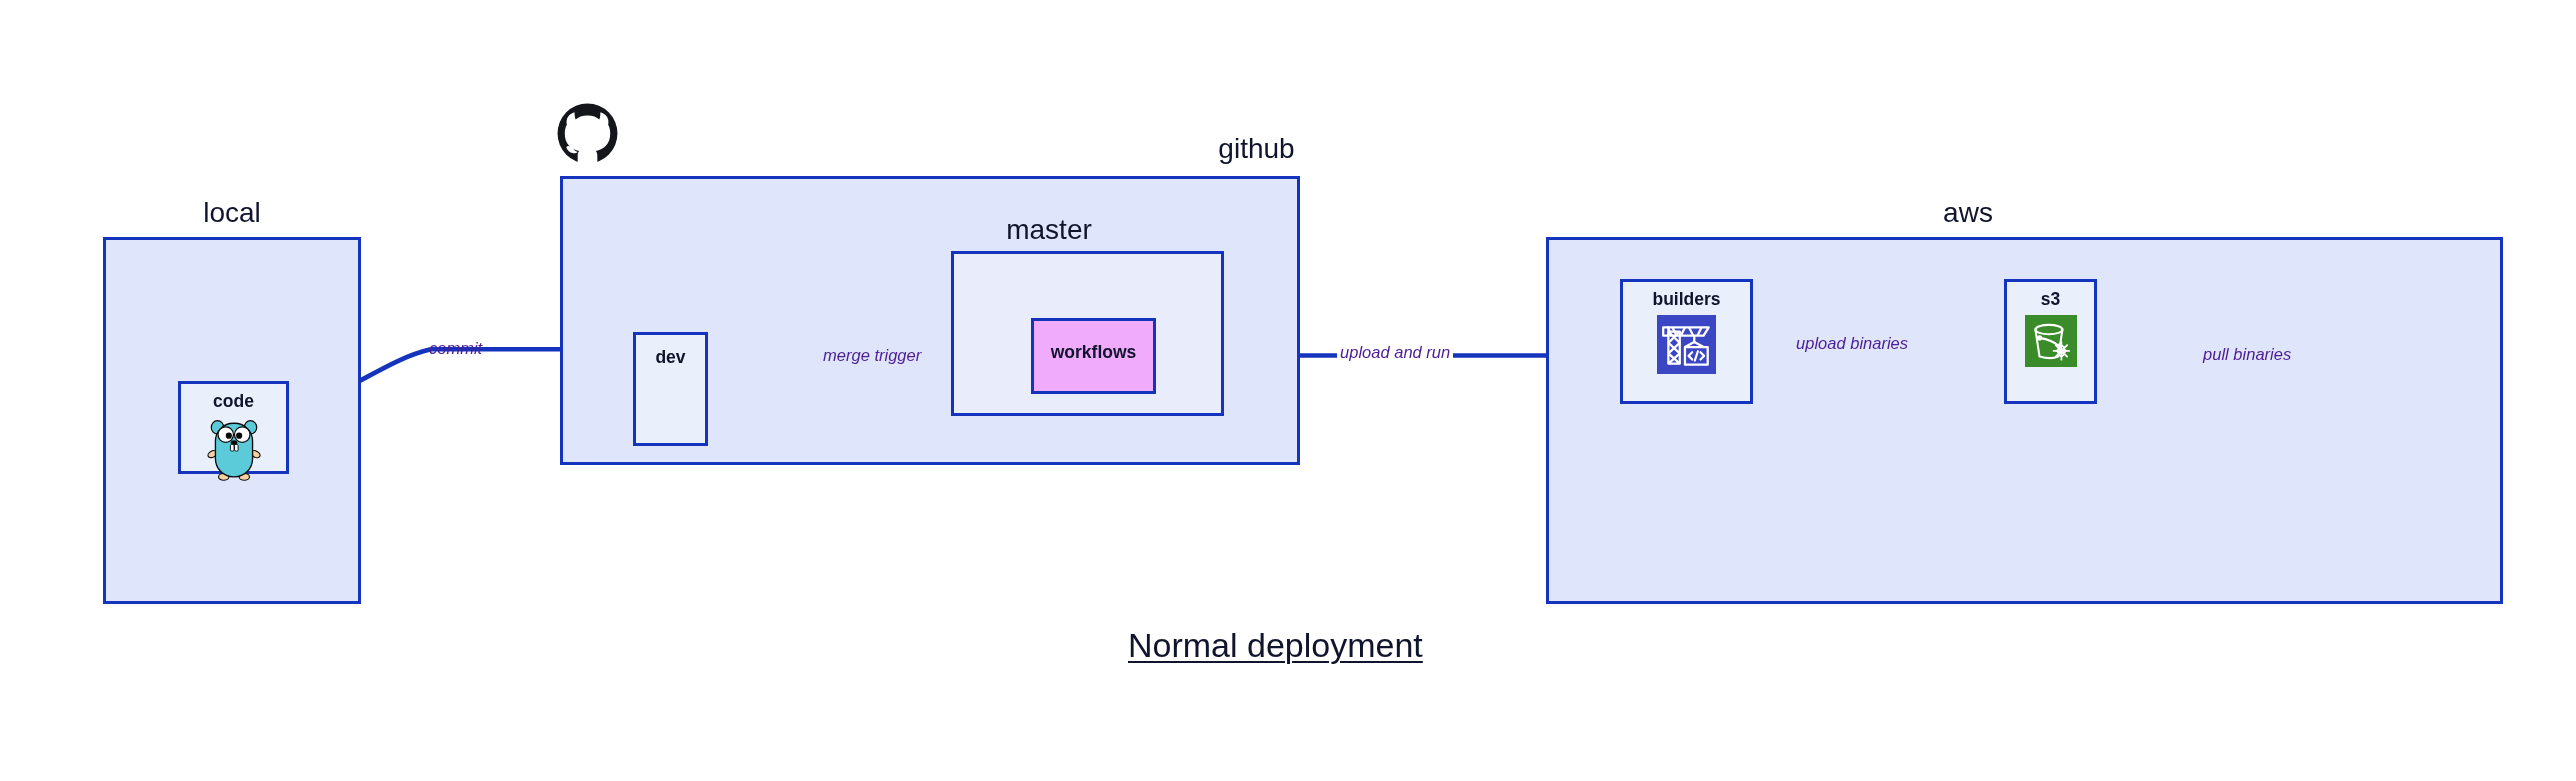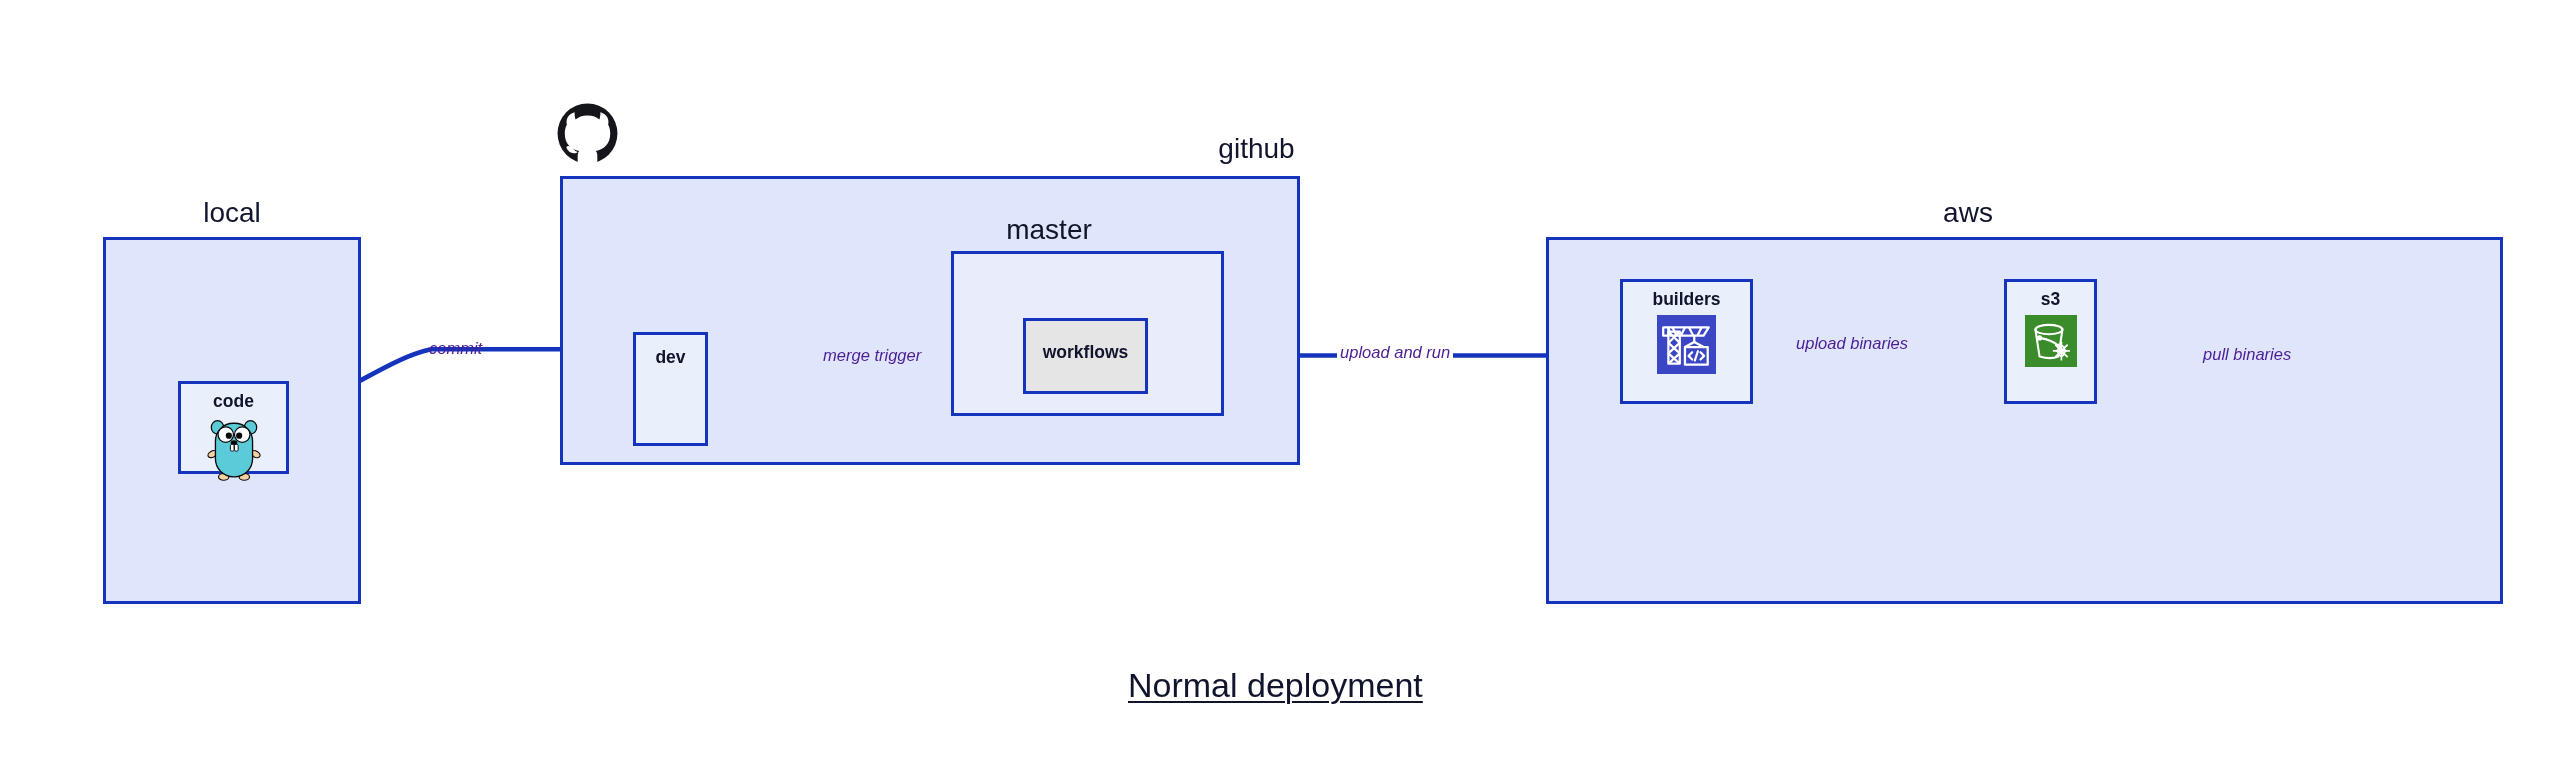--- a/index.html
+++ b/index.html
@@ -50,21 +50,22 @@
   .node {
     position: absolute;
     box-sizing: border-box;
     background: #eaeffc;
     border: 3.6px solid #1434bd;
     display: flex;
     flex-direction: column;
     align-items: center;
   }
   .node.lightest {
-    background: #e5e5e5;
+    background: #f0abfc;
+    margin-left: 8px;
   }
   .node-label {
     color: #10142c;
     font-weight: 700;
     white-space: nowrap;
     font-family: "Liberation Sans", sans-serif;
   }
   .node-icon {
     display: block;
   }
@@ -88,21 +89,20 @@
   
   #diagram-title {
     position: absolute;
     color: #10142c;
     font-weight: 400;
     text-decoration: underline;
     text-decoration-thickness: 2.1px;
     text-underline-offset: 4.1px;
     white-space: nowrap;
     font-family: "Liberation Sans", sans-serif;
-    margin-top: 40px;
   }
   
   #github-mark {
     position: absolute;
   }
 </style>
 </head>
 <body>
 
 <div id="canvas">

